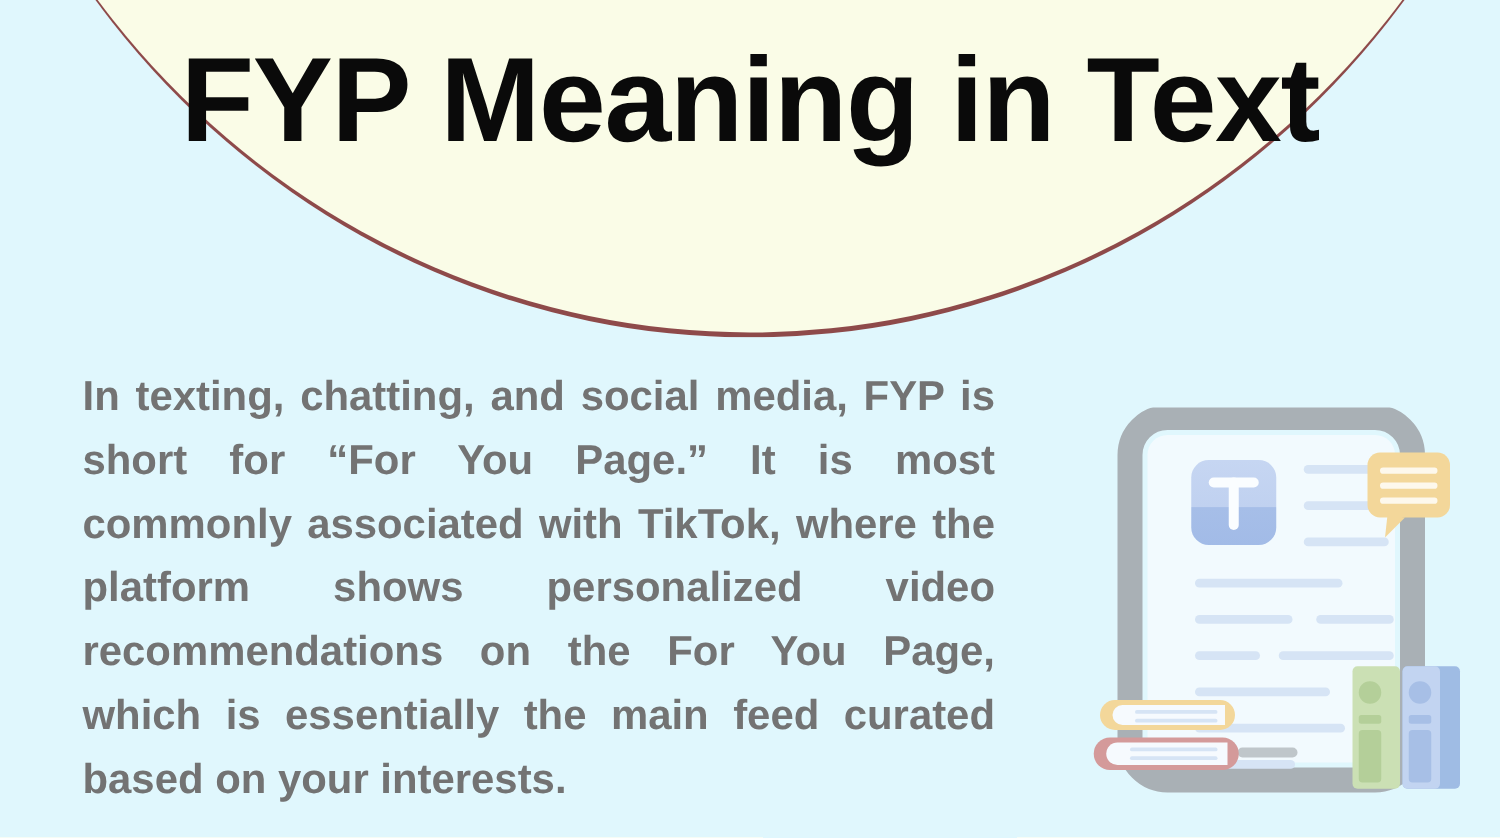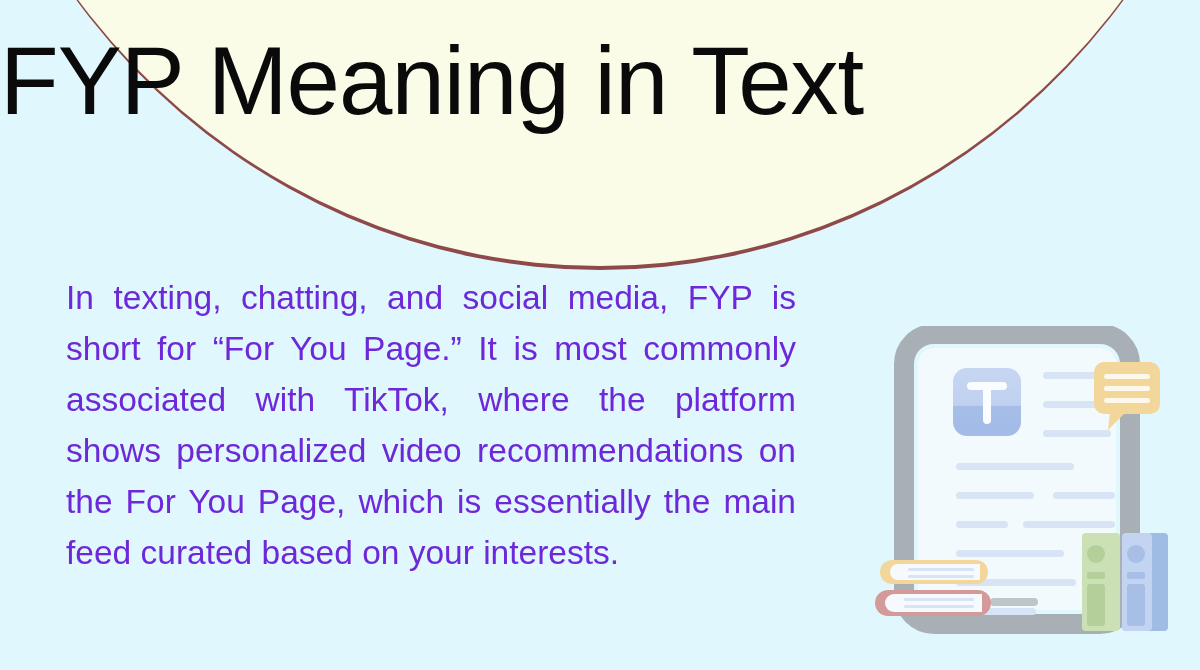--- a/index.html
+++ b/index.html
@@ -30,39 +30,39 @@
     background:#FAFCE7;
     border-bottom:4px solid #8E4A4A;
     border-radius:0 0 50% 50% / 0 0 100% 100%;
   }
 
   
   #title {
     position:absolute;
     left:0; top:26px;
     width:1200px;
-    text-align:left;
+    text-align:center;
     font-size:96px;
-    font-weight:normal;
+    font-weight:bold;
     letter-spacing:-1px;
     color:#0A0A0A;
     line-height:1.15;
     white-space:nowrap;
     z-index:5;
   }
 
   
   #body-text {
     position:absolute;
-    left:66px; top:272px;
+    left:66px; top:292px;
     width:730px;
     font-size:33.5px;
-    font-weight:normal;
+    font-weight:bold;
     line-height:51px;
-    color:#6d28d9;
+    color:#737373;
     text-align:justify;
     text-justify:inter-word;
     z-index:4;
   }
 
   
   #illustration {
     position:absolute;
     left:868px; top:326px;
     width:320px; height:344px;

